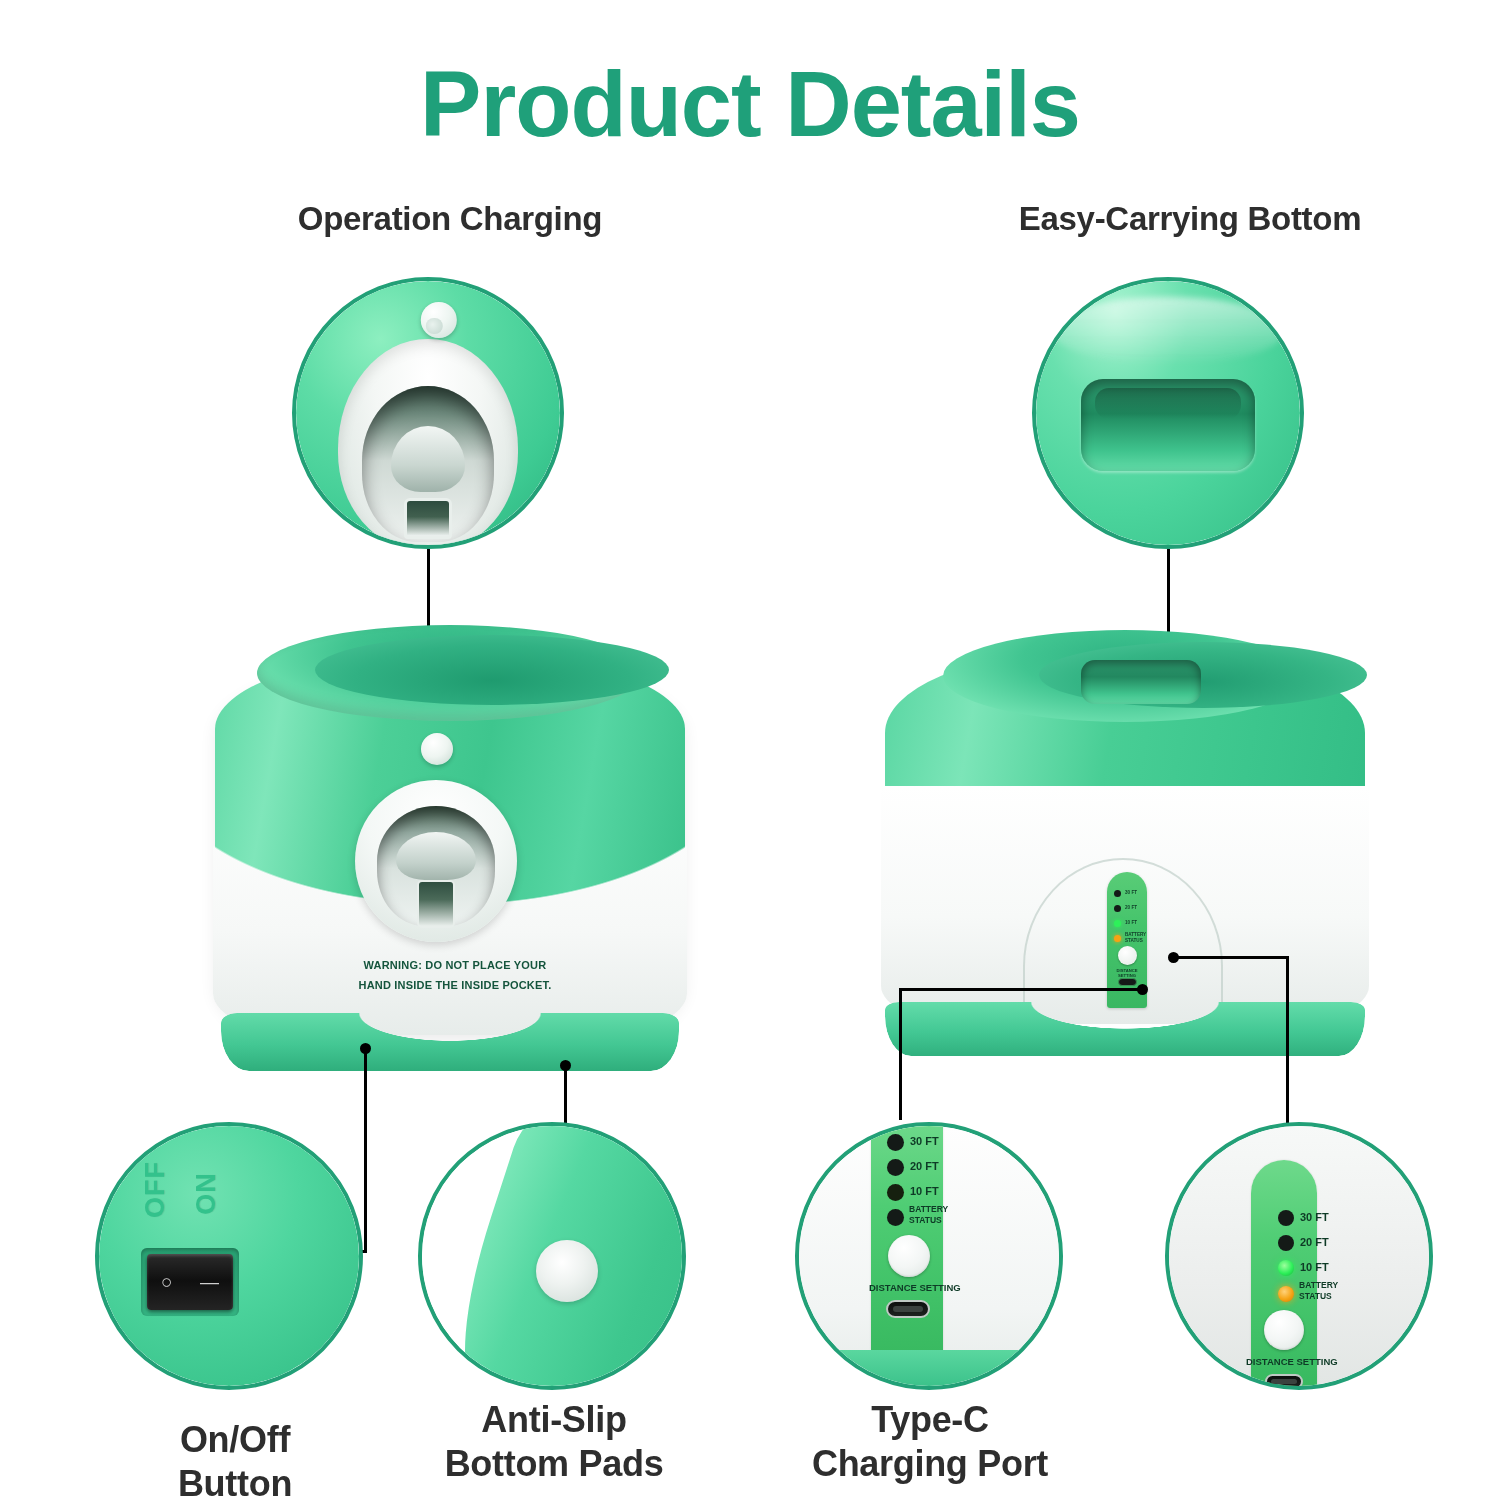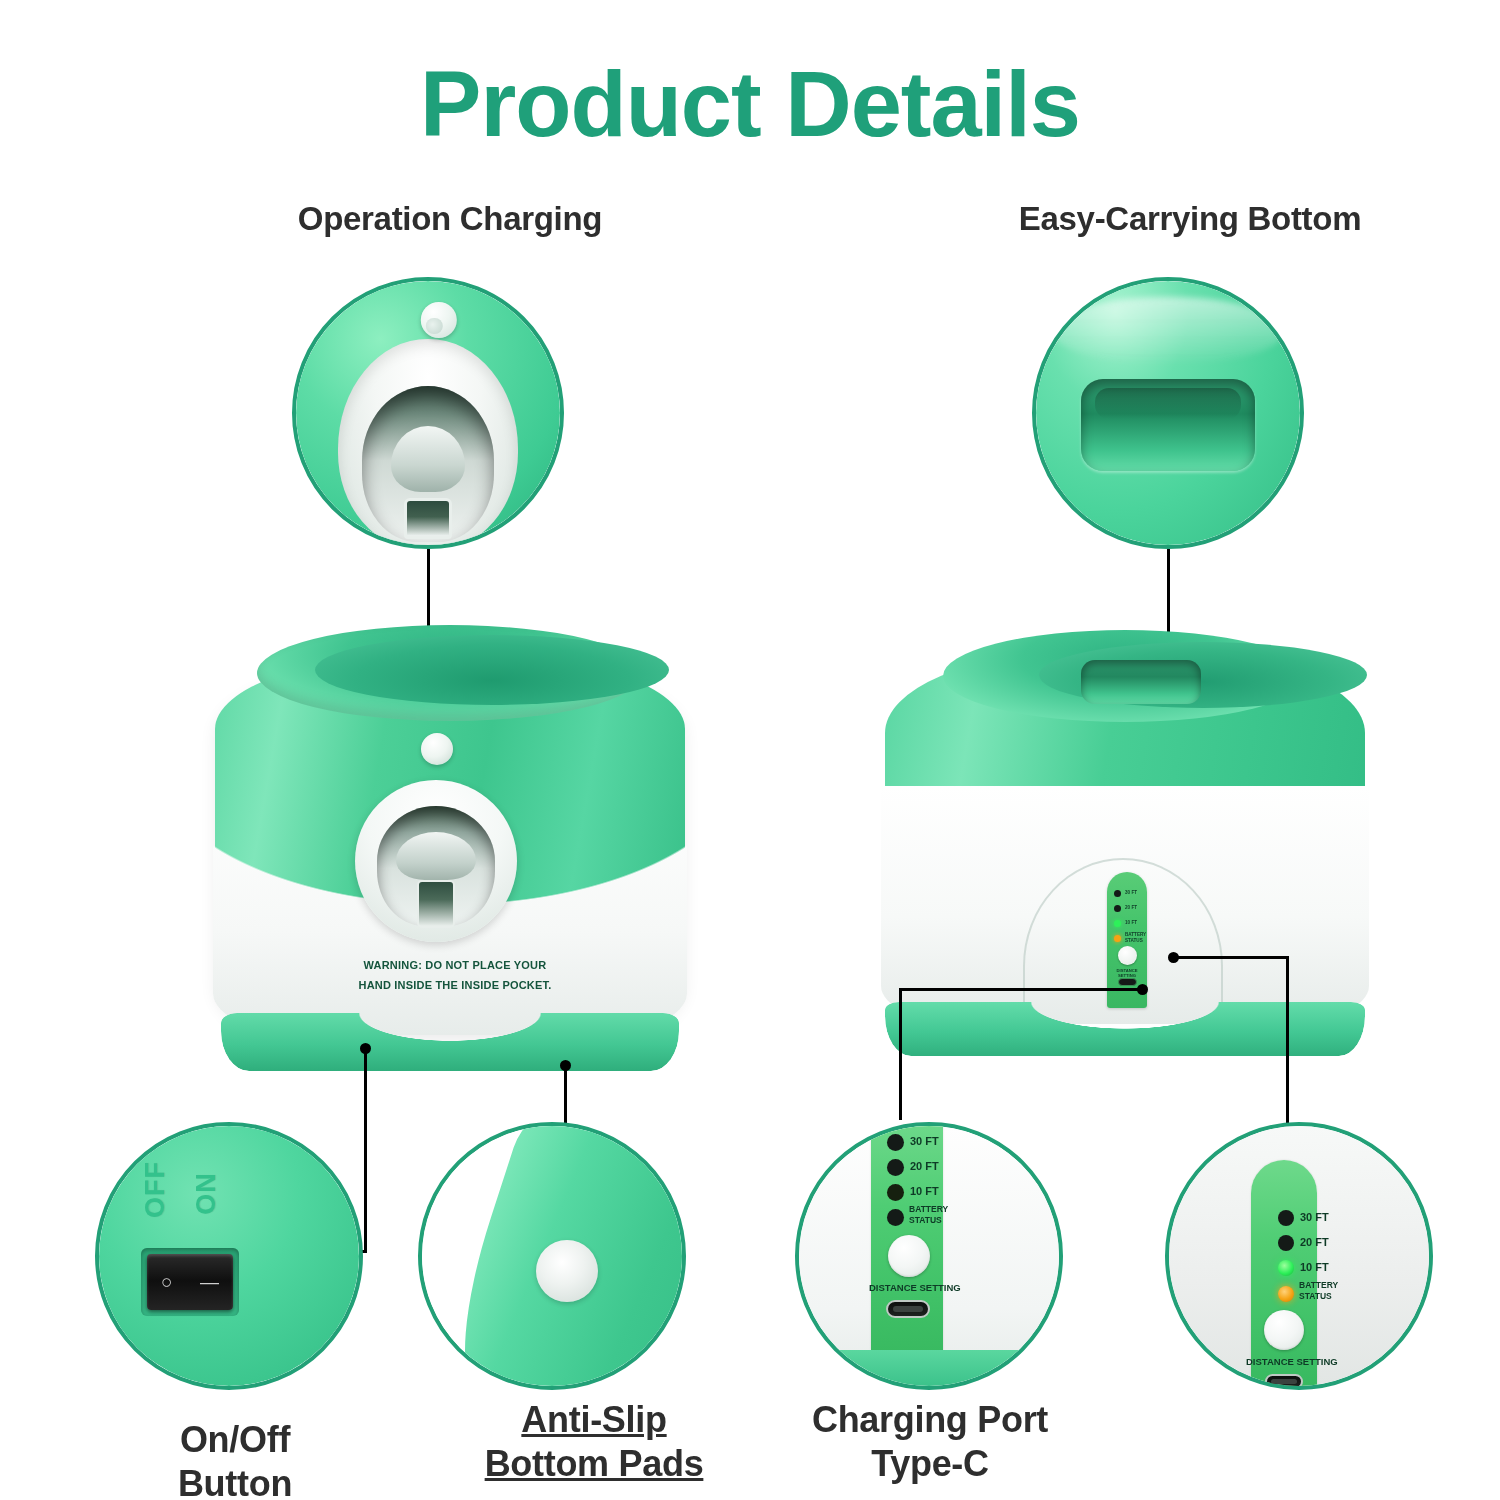--- a/index.html
+++ b/index.html
@@ -29,21 +29,21 @@
   #cap-operation { top: 200px; left: 180px; width: 540px; }
   #cap-handle    { top: 200px; left: 900px; width: 580px; }
 
   
   .cap-bot {
     position: absolute;
     font-size: 36px; font-weight: 800; color: #2e2e2e;
     text-align: center; line-height: 1.22; letter-spacing: -0.3px;
   }
   #cap-onoff   { top: 1398px; left: 55px;   width: 360px; margin-top: 20px; }
-  #cap-pads    { top: 1398px; left: 414px;  width: 360px; text-decoration: underline; }
+  #cap-pads    { top: 1398px; left: 374px;  width: 360px; }
   #cap-typec   { top: 1398px; left: 730px;  width: 400px; }
   #cap-control { top: 1398px; left: 1120px; width: 360px; }
 
   
   .callout {
     position: absolute; border-radius: 50%;
     border: 4px solid #22a077;
     overflow: hidden; background: #ffffff;
   }
 
@@ -492,19 +492,19 @@
 
   <div class="cap-bot" id="cap-onoff">
     <div>On/Off</div>
     <div>Button</div>
   </div>
   <div class="cap-bot" id="cap-pads">
     <div>Anti-Slip</div>
     <div>Bottom Pads</div>
   </div>
   <div class="cap-bot" id="cap-typec">
+    <div>Type-C</div>
     <div>Charging Port</div>
-    <div>Type-C</div>
   </div>
   <div class="cap-bot" id="cap-control">
   </div>
 
 </div>
 
 </body></html>

